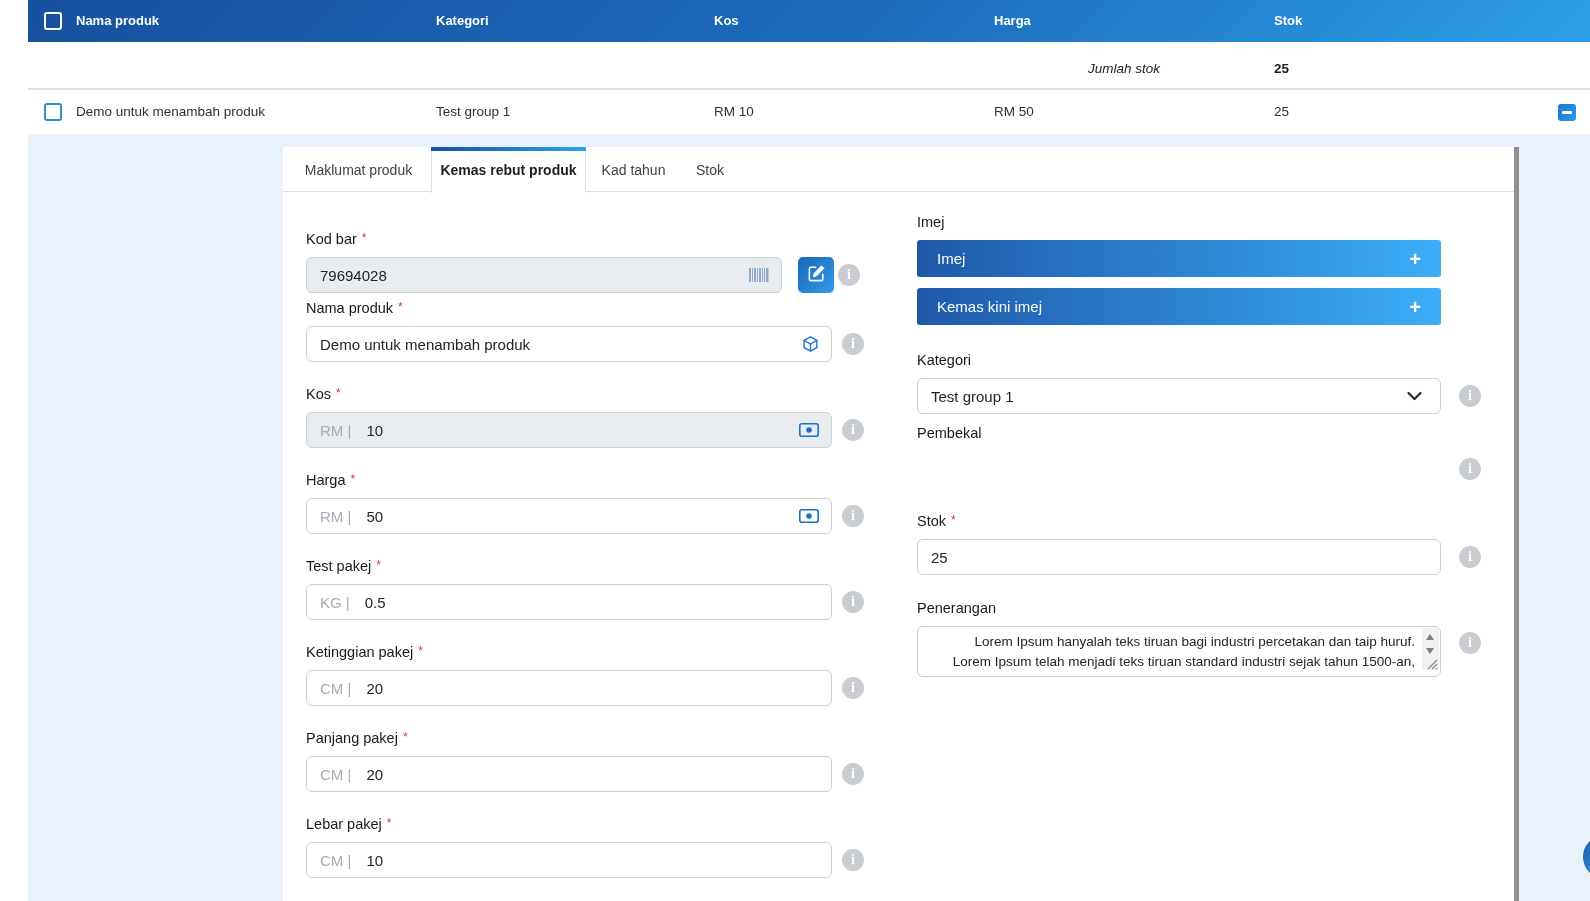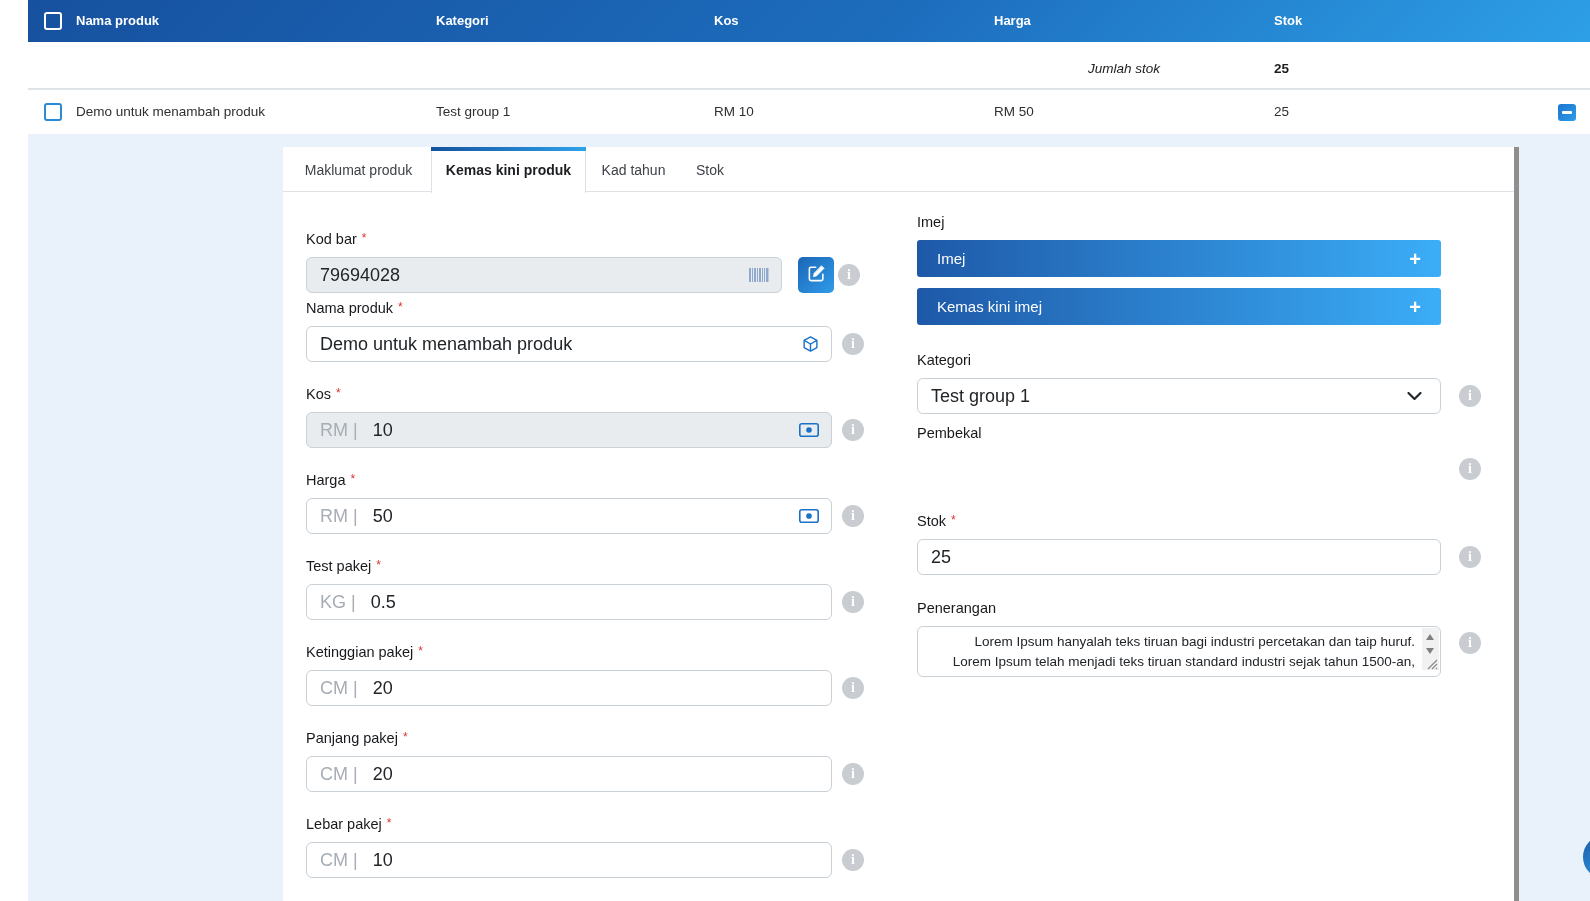--- a/index.html
+++ b/index.html
@@ -48,21 +48,21 @@
   .tab.active { background:#fff; font-weight:bold; color:#1c1e21;
     border-left:1px solid #dee2e6; border-right:1px solid #dee2e6; height:46px; }
   .tab.active::before { content:""; position:absolute; left:-1px; right:-1px; top:0; height:4px;
     background:linear-gradient(90deg,#13529f 0%,#2ea3ea 100%); }
 
   
   .blk { position:absolute; }
   .lbl { position:absolute; left:0; top:0; font-size:14.5px; color:#17191c; white-space:nowrap; }
   .req { color:#e03131; font-size:12px; margin-left:5px; vertical-align:2px; }
   .inp { position:absolute; left:0; top:26px; height:36px; border:1px solid #c9d0d6; border-radius:6px;
-         background:#fff; display:flex; align-items:center; padding:0 13px; font-size:18px;
+         background:#fff; display:flex; align-items:center; padding:0 13px; font-size:15px;
          color:#212529; cursor:text; }
   .inp.disabled { background:#e9ecef; cursor:default; }
   .prefix { color:#a6adb5; margin-right:15px; }
   .inp-icon { position:absolute; right:12px; top:50%; transform:translateY(-50%); display:flex; }
 
   .info { position:absolute; width:22px; height:22px; border-radius:50%; background:#c9cdd1;
           color:#fff; font-family:"Liberation Serif", serif; font-weight:bold; font-size:14px;
           text-align:center; line-height:22px; cursor:pointer; }
 
   .btn-edit { position:absolute; width:36px; height:36px; border:none; border-radius:5px; cursor:pointer;
@@ -126,21 +126,21 @@
     </button>
   </div>
 
   <div class="lower">
 
 
     <div class="panel">
 
       <div class="tabs">
         <div class="tab" style="left:3px; width:145px">Maklumat produk</div>
-        <div class="tab active" style="left:148px; width:155px">Kemas kini produk</div>
+        <div class="tab active" style="left:148px; width:155px">Kemas rebut produk</div>
         <div class="tab" style="left:303px; width:95px">Kad tahun</div>
         <div class="tab" style="left:398px; width:58px">Stok</div>
       </div>
 
       <div class="blk" style="left:23px; top:84px; width:560px; height:62px">
         <div class="lbl">
           <span>Kod bar</span><span class="req">*</span>
         </div>
         <div class="inp disabled" style="width:476px">
           <span>79694028</span>

